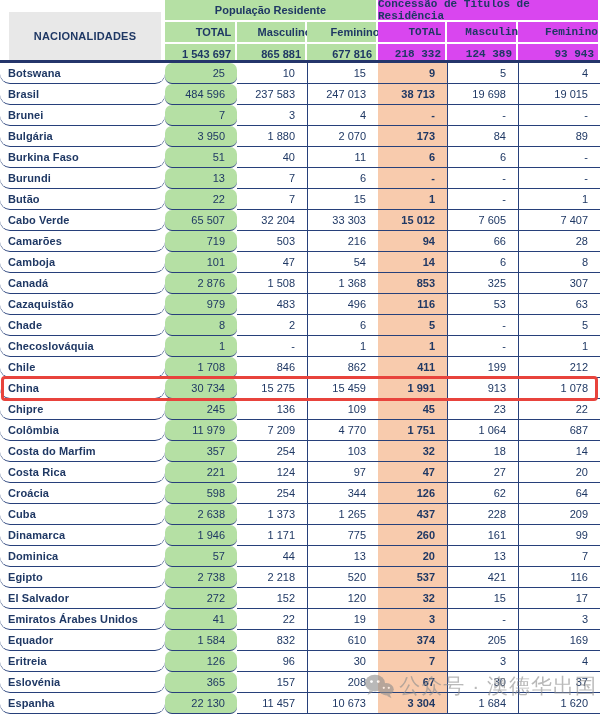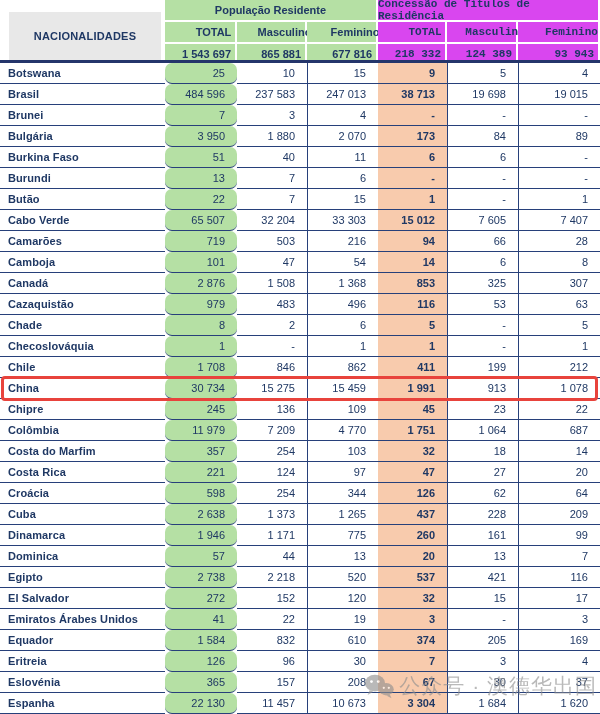--- a/index.html
+++ b/index.html
@@ -43,21 +43,21 @@
 
   
   .cell {
     font-size:11px;
     display:flex; align-items:center;
     border-bottom:1px solid #27407a;
     background:#fff;
     white-space:nowrap;
     overflow:hidden;
   }
-  .name { padding-left:8px; font-weight:700; letter-spacing:.1px; }
+  .name { padding-left:8px; font-weight:700; letter-spacing:.1px;border-radius:10px; }
   .num  { justify-content:flex-end; padding-right:12px; }
   .gbg  { background:#b5e0a4; font-weight:400;border-radius:7px; }
   .obg  { background:#f8cbad; font-weight:700; }
   .vl   { border-left:1px solid #27407a; }
 
   
   .redbox {
     position:absolute; left:1px; width:597px;
     border:3.5px solid #e8433c; border-radius:4px;
     pointer-events:none;

